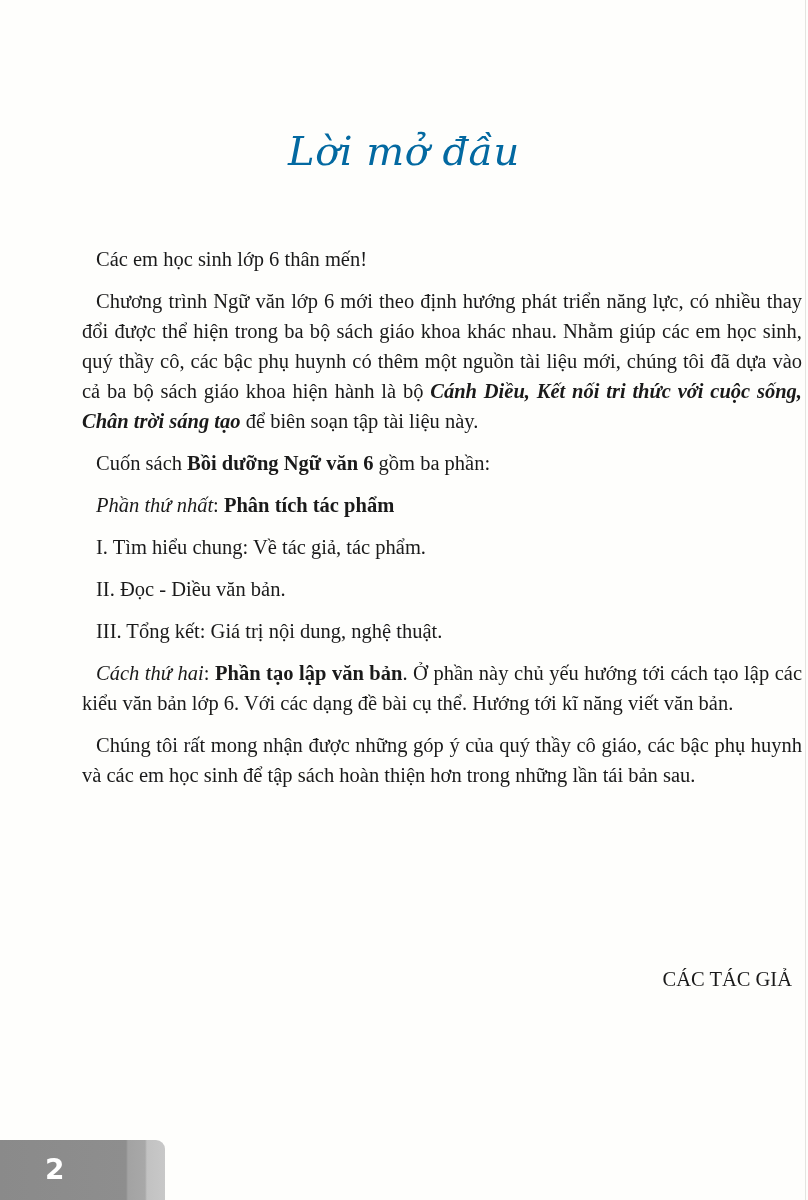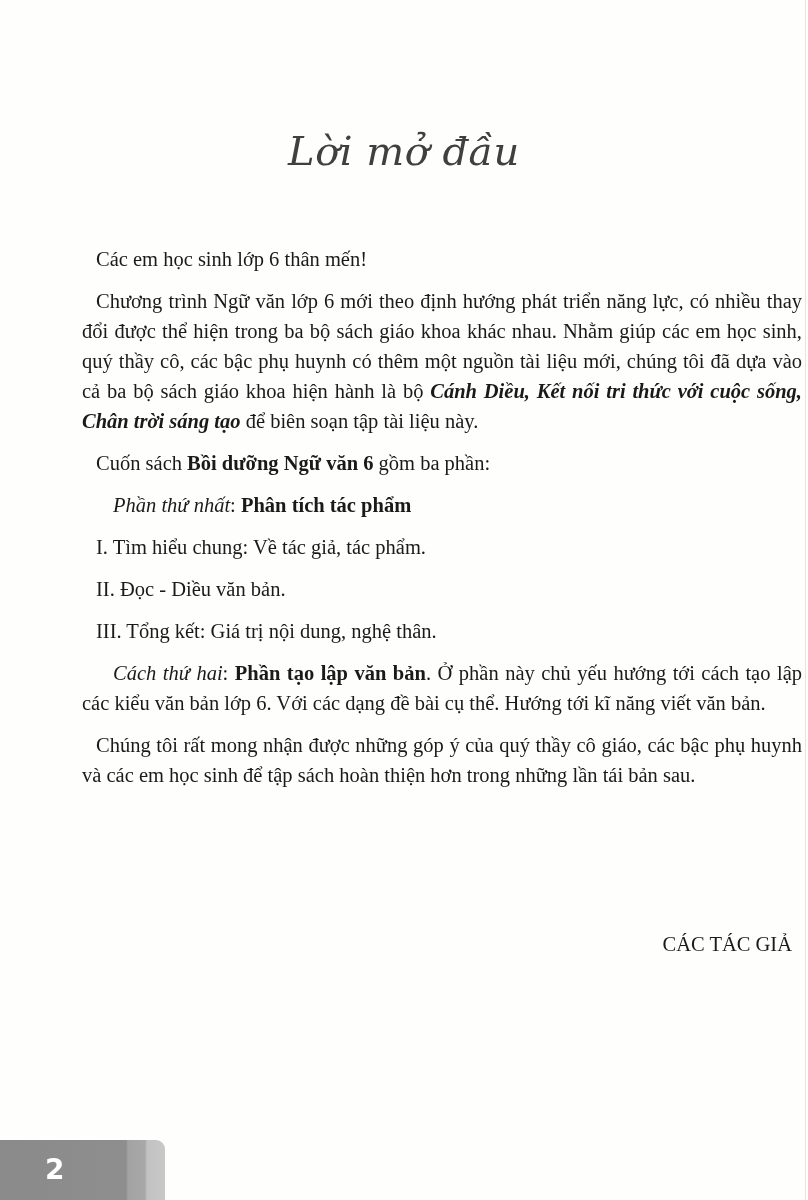--- a/index.html
+++ b/index.html
@@ -26,44 +26,44 @@
   .title {
     position: absolute;
     top: 128px;
     left: 0;
     width: 808px;
     text-align: center;
     font-family: "DejaVu Serif", serif;
     font-style: italic;
     font-size: 40px;
     letter-spacing: 0.5px;
-    color: #404040;
+    color: #0369a1;
   }
   .content {
     position: absolute;
     top: 244px;
     left: 82px;
     width: 720px;
     font-size: 20.5px;
     line-height: 30px;
     text-align: justify;
   }
   .para {
     margin: 0 0 12px 0;
     text-indent: 14px;
   }
   .para.first {
     text-indent: 14px;
   }
-  .it { font-style: italic; margin-left: 17px; }
+  .it { font-style: italic; }
   .b  { font-weight: bold; margin-top: 34px; }
   .bi { font-style: italic; font-weight: bold; }
   .signature {
     position: absolute;
-    top: 929px;
+    top: 964px;
     right: 16px;
     font-size: 20.5px;
     line-height: 30px;
     text-align: right;
   }
   .page-tab {
     position: absolute;
     left: 0;
     top: 1140px;
     width: 165px;
@@ -97,21 +97,21 @@
   <p class="para first">Các em học sinh lớp 6 thân mến!</p>
 
   <p class="para"><span>Chương trình Ngữ văn lớp 6 mới theo định hướng phát triển năng lực, có nhiều thay đổi được thể hiện trong ba bộ sách giáo khoa khác nhau. Nhằm giúp các em học sinh, quý thầy cô, các bậc phụ huynh có thêm một nguồn tài liệu mới, chúng tôi đã dựa vào cả ba bộ sách giáo khoa hiện hành là bộ </span><span class="bi">Cánh Diều, Kết nối tri thức với cuộc sống, Chân trời sáng tạo</span><span> để biên soạn tập tài liệu này.</span></p>
 
   <p class="para"><span>Cuốn sách </span><span class="b">Bồi dưỡng Ngữ văn 6</span><span> gồm ba phần:</span></p>
 
   <p class="para"><span class="it">Phần thứ nhất</span><span>: </span><span class="b">Phân tích tác phẩm</span></p>
 
   <p class="para">I. Tìm hiểu chung: Về tác giả, tác phẩm.</p>
   <p class="para">II. Đọc - Diều văn bản.</p>
-  <p class="para">III. Tổng kết: Giá trị nội dung, nghệ thân.</p>
+  <p class="para">III. Tổng kết: Giá trị nội dung, nghệ thuật.</p>
 
   <p class="para"><span class="it">Cách thứ hai</span><span>: </span><span class="b">Phần tạo lập văn bản</span><span>.</span><span> Ở phần này chủ yếu hướng tới cách tạo lập các kiểu văn bản lớp 6. Với các dạng đề bài cụ thể. Hướng tới kĩ năng viết văn bản.</span></p>
 
 
   <p class="para">Chúng tôi rất mong nhận được những góp ý của quý thầy cô giáo, các bậc phụ huynh và các em học sinh để tập sách hoàn thiện hơn trong những lần tái bản sau.</p>
 </div>
 
 <div class="signature">CÁC TÁC GIẢ</div>
 
 <div class="page-tab">

